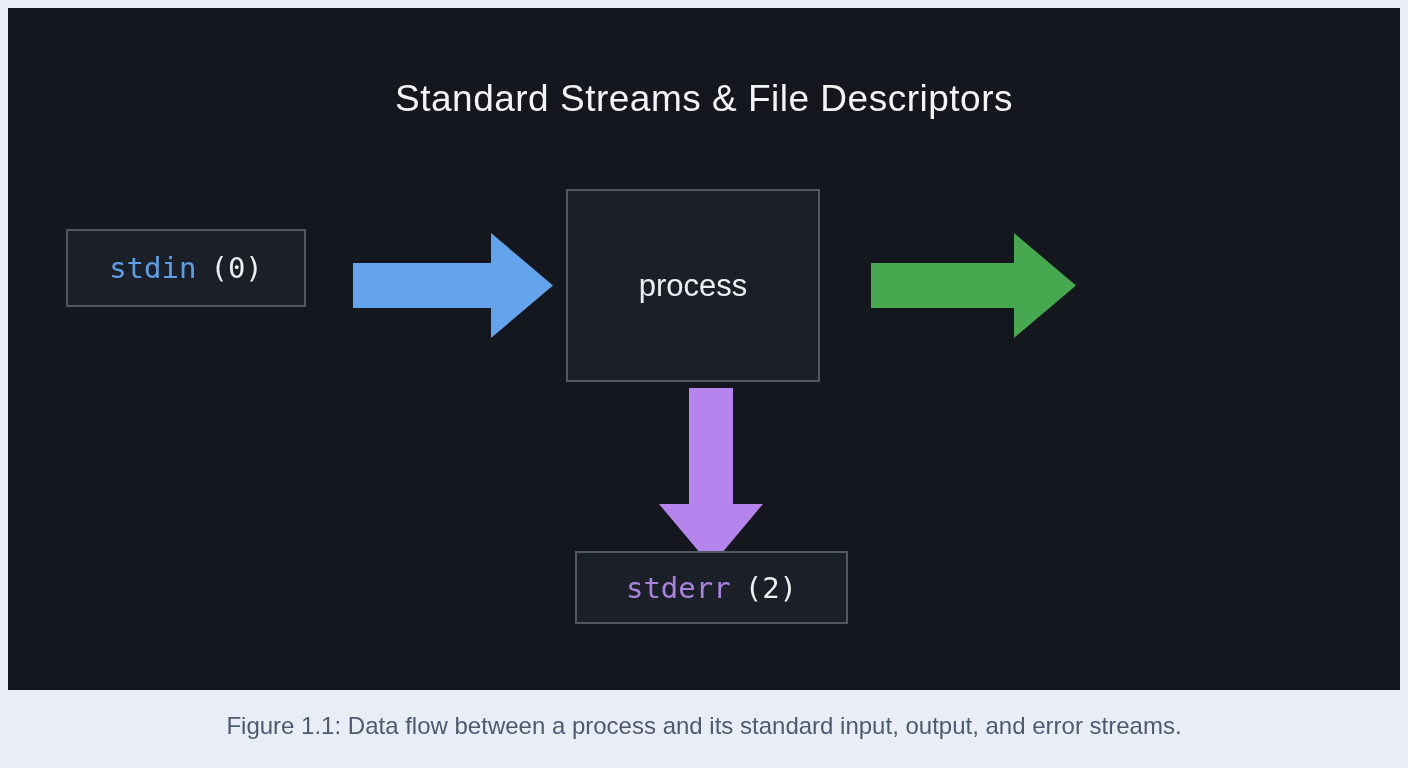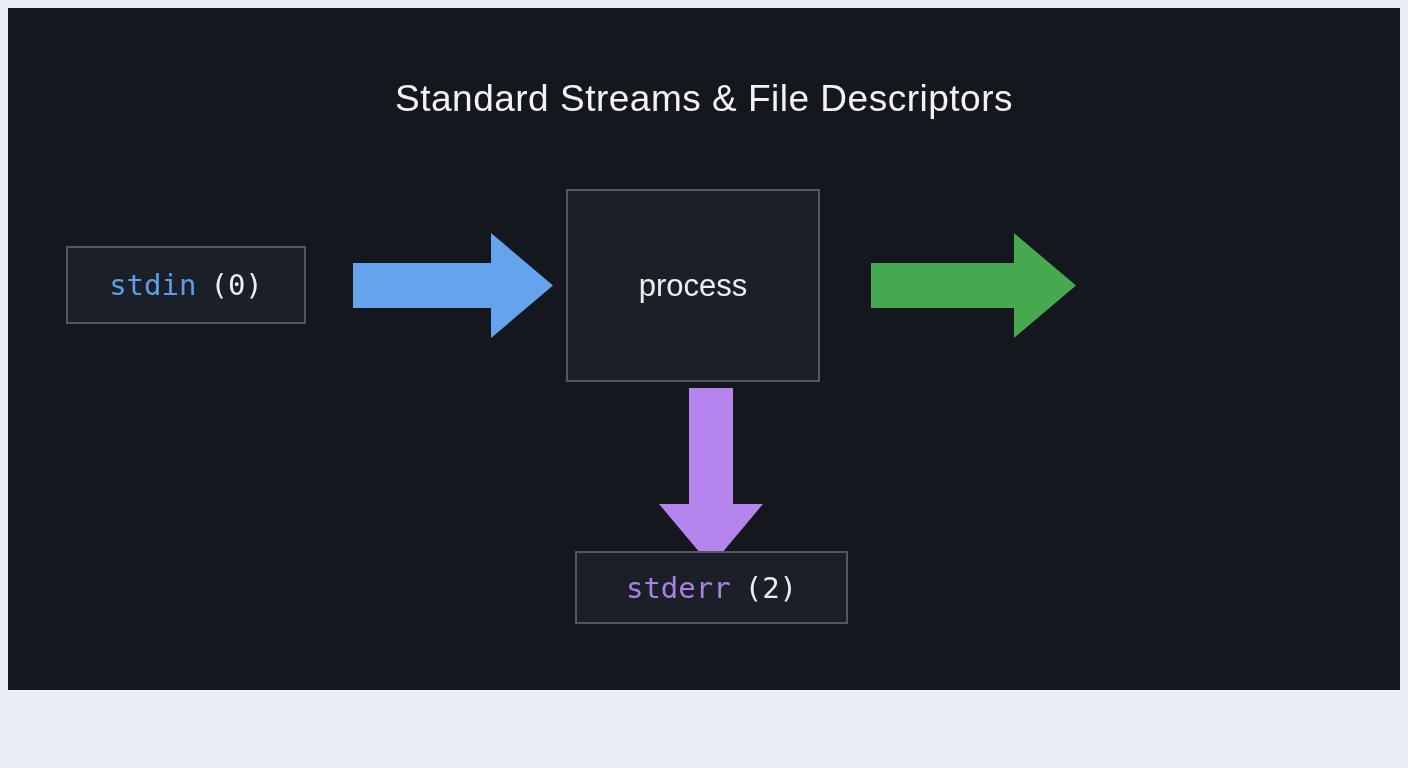--- a/index.html
+++ b/index.html
@@ -45,21 +45,21 @@
     justify-content: center;
     gap: 14px;
   }
   .node.mono-label {
     font-family: "DejaVu Sans Mono", "Liberation Mono", monospace;
     font-size: 29px;
   }
   .node .fd {
     color: #eceef0;
   }
-  .node-stdin  { left: 58px;   top: 238px; width: 240px; height: 78px; }
+  .node-stdin  { left: 58px;   top: 221px; width: 240px; height: 78px; }
   .node-stdout { left: 1080px; top: 238px; width: 274px; height: 78px; }
   .node-stderr { left: 567px;  top: 543px; width: 273px; height: 73px; }
   .node-process {
     left: 558px; top: 181px; width: 254px; height: 193px;
     color: #eceef0;
     font-size: 31px;
     font-weight: 400;
   }
   .arrow {
     position: absolute;
@@ -109,14 +109,15 @@
       <polygon points="30,0 74,0 74,116 104,116 52,178 0,116 30,116" fill="#b584ec"></polygon>
     </svg>
 
     <div class="node mono-label node-stderr">
       <span style="color: rgb(169, 130, 224);">stderr</span>
       <span class="fd">(2)</span>
     </div>
 
   </div>
 
+  <div class="caption">Figure 1.1: Data flow between a process and its standard input, output, and error streams.</div>
 
 </div>
 
 </body></html>

